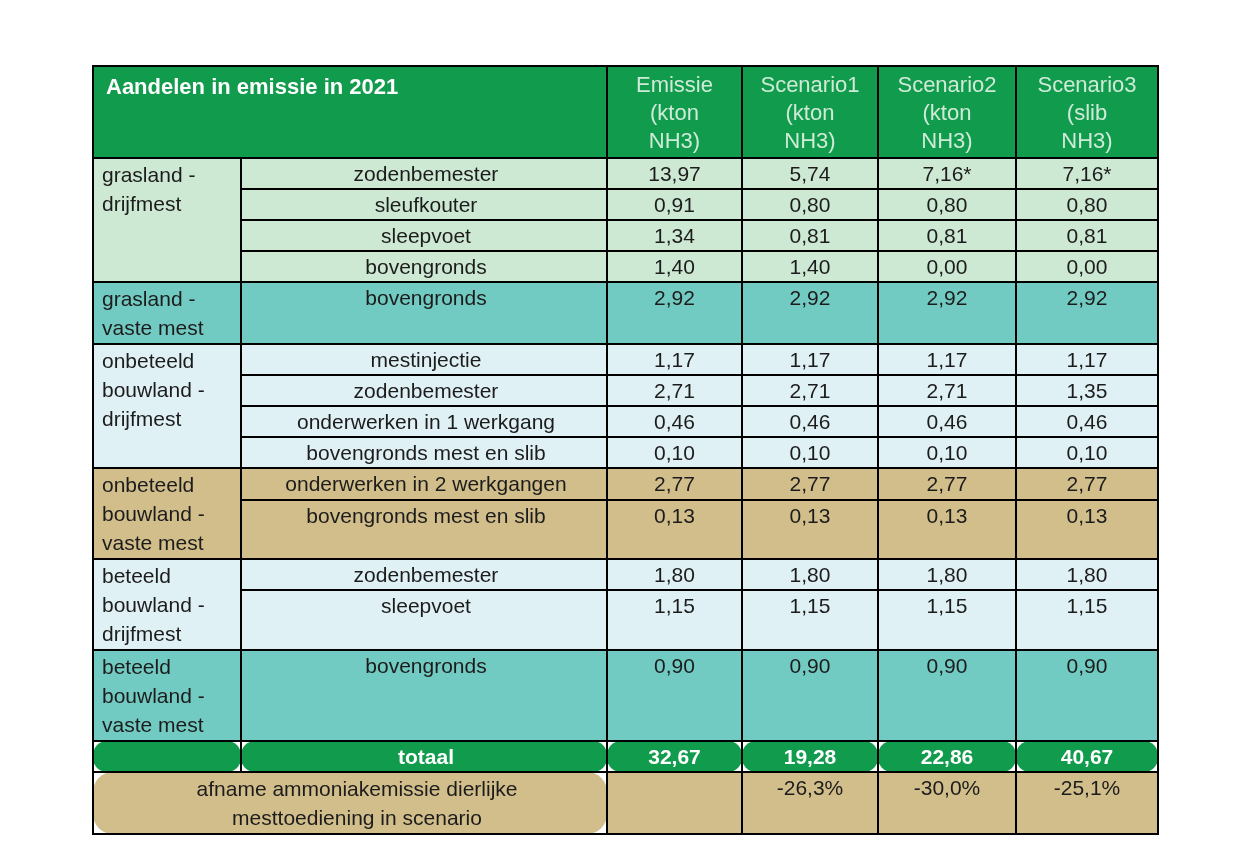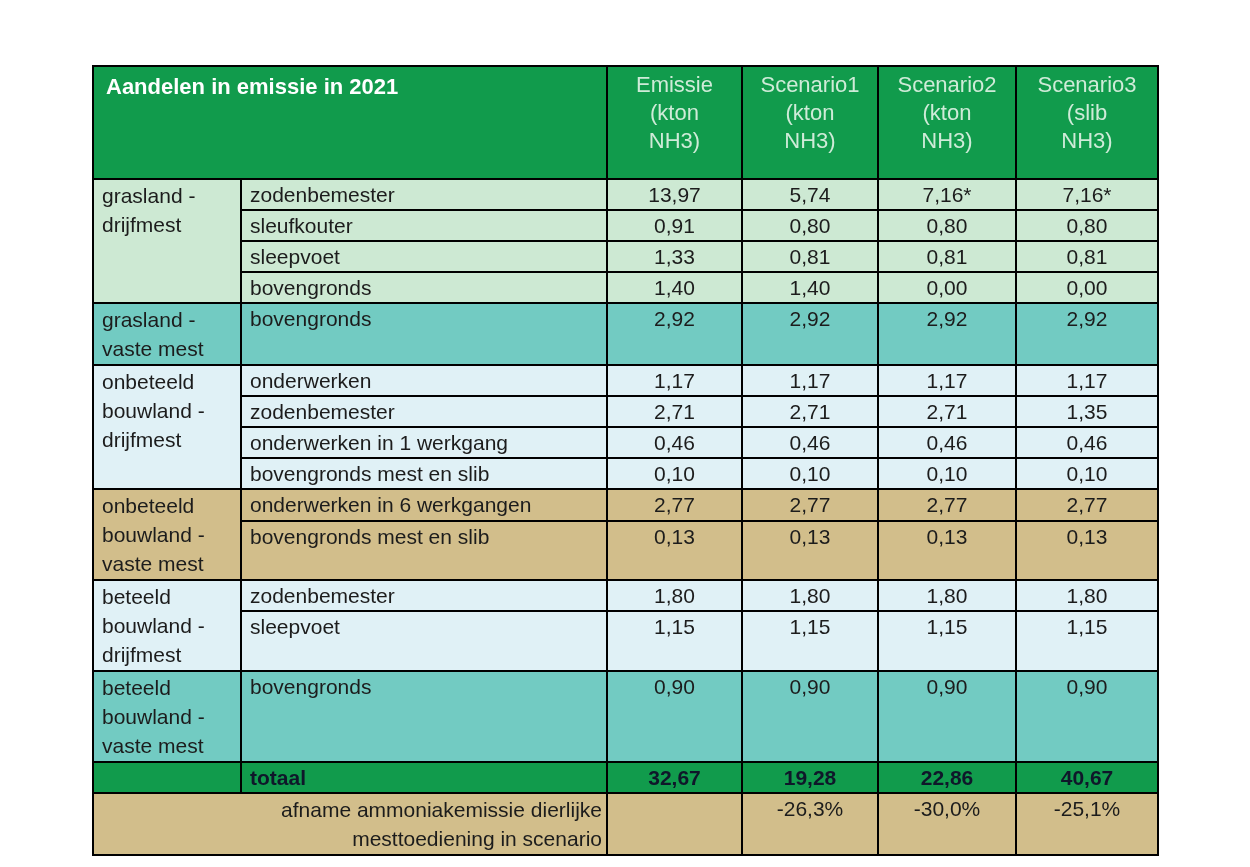--- a/index.html
+++ b/index.html
@@ -40,33 +40,33 @@
     font-weight:normal;font-size:22px;line-height:28px;
     text-align:center;white-space:pre-line;padding-top:4px;
   }
   
   tr.lg > td{background:var(--light-green);}
   tr.tl > td{background:var(--teal);}
   tr.lb > td{background:var(--light-blue);}
   tr.tn > td{background:var(--tan);}
   
   td.group-cell{white-space:pre-line;line-height:29px;padding-left:8px;}
-  td.method-cell{text-align:left;padding-left:8px;}
+  td.method-cell{text-align:center;padding-left:8px;}
   td.val{text-align:center;}
   
   tr.h29{height:29px;} tr.h30{height:30px;} tr.h31{height:31px;}
   tr.h57{height:57px;} tr.h58{height:58px;} tr.h60{height:60px;}
-  tr.h85{height:85px;} tr.h92{height:113px;}
+  tr.h85{height:85px;} tr.h92{height:92px;}
   
   tr.r-total{height:30px;}
-  tr.r-total > td{background:var(--green);color:#0f172a;font-weight:bold;}
+  tr.r-total > td{background:var(--green);color:#ffffff;font-weight:bold;border-radius:14px;}
   
   tr.r-footer{height:60px;}
   tr.r-footer > td{background:var(--tan);}
-  td.footer-label{white-space:pre-line;line-height:29px;text-align:right;padding-left:18px;}
+  td.footer-label{white-space:pre-line;line-height:29px;text-align:center;padding-left:18px;border-radius:20px;}
 </style>
 </head>
 <body>
 
 <div class="table-wrap">
   <table>
     <colgroup>
       <col style="width:148px">
         <col style="width:366px">
       <col style="width:135px">
@@ -103,21 +103,21 @@
     </tr>
     <tr class="lg h30">
       <td class="method-cell">sleufkouter</td>
       <td class="val">0,91</td>
       <td class="val">0,80</td>
       <td class="val">0,80</td>
       <td class="val">0,80</td>
     </tr>
     <tr class="lg h30">
       <td class="method-cell">sleepvoet</td>
-      <td class="val">1,33</td>
+      <td class="val">1,34</td>
       <td class="val">0,81</td>
       <td class="val">0,81</td>
       <td class="val">0,81</td>
     </tr>
     <tr class="lg h31">
       <td class="method-cell">bovengronds</td>
       <td class="val">1,40</td>
       <td class="val">1,40</td>
       <td class="val">0,00</td>
       <td class="val">0,00</td>
@@ -130,21 +130,21 @@
       <td class="val">2,92</td>
       <td class="val">2,92</td>
       <td class="val">2,92</td>
       <td class="val">2,92</td>
     </tr>
 
     <tr class="lb h30">
       <td class="group-cell" rowspan="4">onbeteeld
 bouwland -
 drijfmest</td>
-      <td class="method-cell">onderwerken</td>
+      <td class="method-cell">mestinjectie</td>
       <td class="val">1,17</td>
       <td class="val">1,17</td>
       <td class="val">1,17</td>
       <td class="val">1,17</td>
     </tr>
     <tr class="lb h30">
       <td class="method-cell">zodenbemester</td>
       <td class="val">2,71</td>
       <td class="val">2,71</td>
       <td class="val">2,71</td>
@@ -162,21 +162,21 @@
       <td class="val">0,10</td>
       <td class="val">0,10</td>
       <td class="val">0,10</td>
       <td class="val">0,10</td>
     </tr>
 
     <tr class="tn h30">
       <td class="group-cell" rowspan="2">onbeteeld
 bouwland -
 vaste mest</td>
-      <td class="method-cell">onderwerken in 6 werkgangen</td>
+      <td class="method-cell">onderwerken in 2 werkgangen</td>
       <td class="val">2,77</td>
       <td class="val">2,77</td>
       <td class="val">2,77</td>
       <td class="val">2,77</td>
     </tr>
     <tr class="tn h57">
       <td class="method-cell">bovengronds mest en slib</td>
       <td class="val">0,13</td>
       <td class="val">0,13</td>
       <td class="val">0,13</td>

